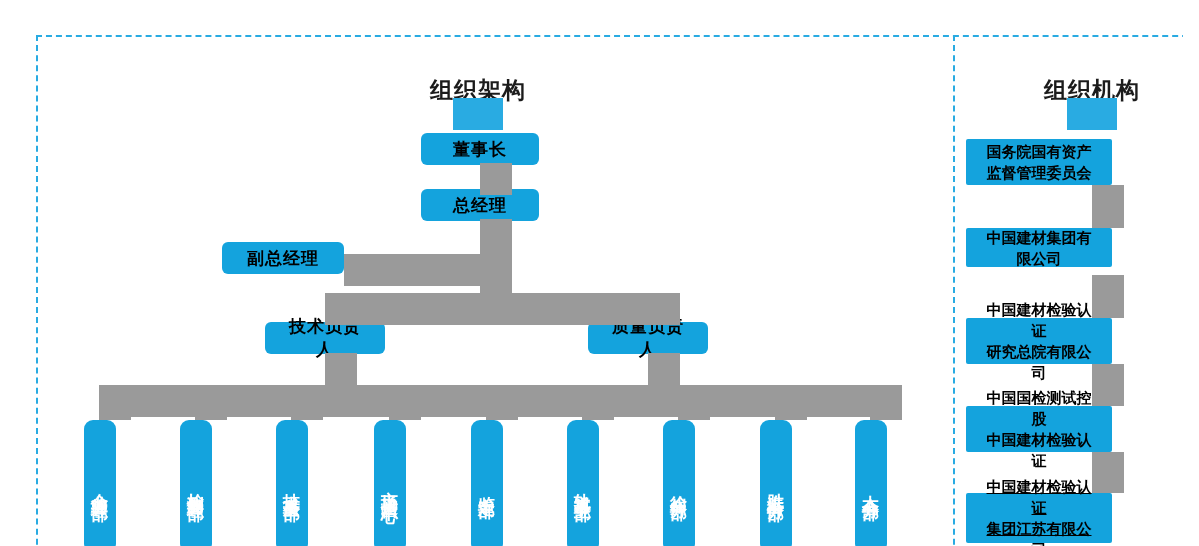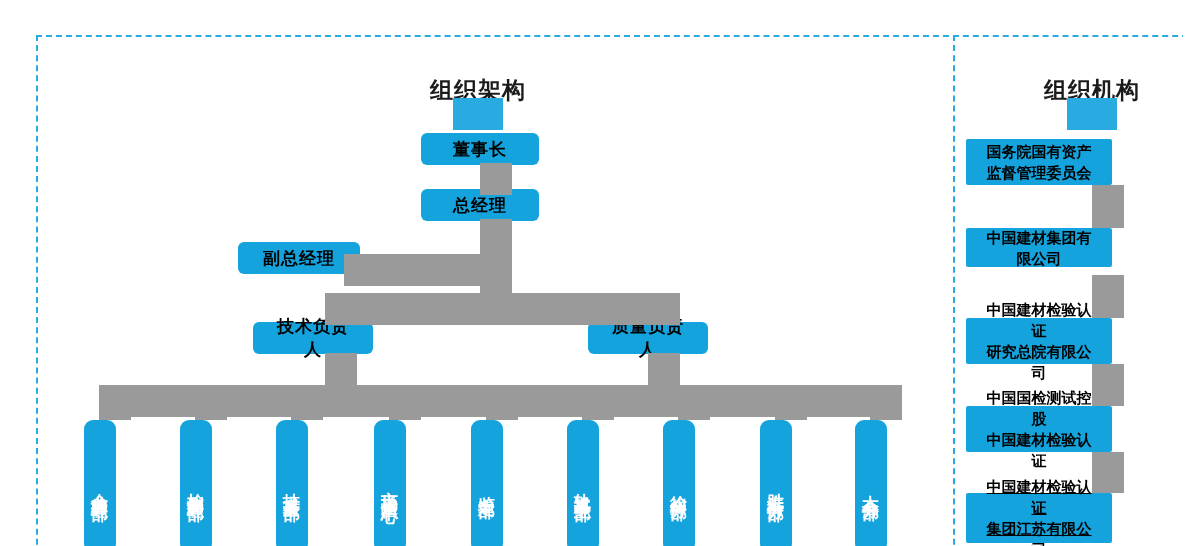--- a/index.html
+++ b/index.html
@@ -37,22 +37,22 @@
   <div class="outer-border"></div>
   <div class="panel-divider"></div>
 
   <div>
 
     <div class="section-title" style="left:340px;top:27px;width:212px;">组织架构</div>
     <div class="title-underline" style="left:421px;top:66px;width:50px;"></div>
 
     <div class="node" style="left:389px;top:101px;width:118px;height:30px;">董事长</div>
     <div class="node" style="left:389px;top:157px;width:118px;height:30px;">总经理</div>
-    <div class="node" style="left:190px;top:210px;width:122px;height:28px;margin-left:16px;">副总经理</div>
-    <div class="node" style="left:221px;top:290px;width:120px;height:31px;">技术负责人</div>
+    <div class="node" style="left:190px;top:210px;width:122px;height:28px;">副总经理</div>
+    <div class="node" style="left:233px;top:290px;width:120px;height:31px;">技术负责人</div>
     <div class="node" style="left:556px;top:290px;width:120px;height:31px;">质量负责人</div>
 
     <div class="vline" style="left:448px;top:131px;height:26px;"></div>
     <div class="vline" style="left:448px;top:187px;height:74px;"></div>
     <div class="hline" style="left:312px;top:222px;width:136px;"></div>
     <div class="hline" style="left:293px;top:261px;width:324px;"></div>
     <div class="vline" style="left:293px;top:261px;height:29px;"></div>
     <div class="vline" style="left:616px;top:261px;height:29px;"></div>
     <div class="vline" style="left:293px;top:321px;height:32px;"></div>
     <div class="vline" style="left:616px;top:321px;height:32px;"></div>

